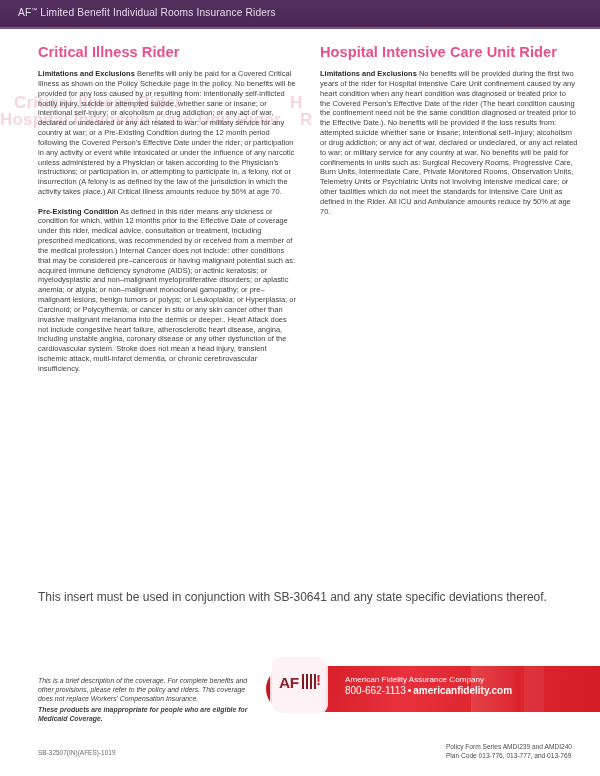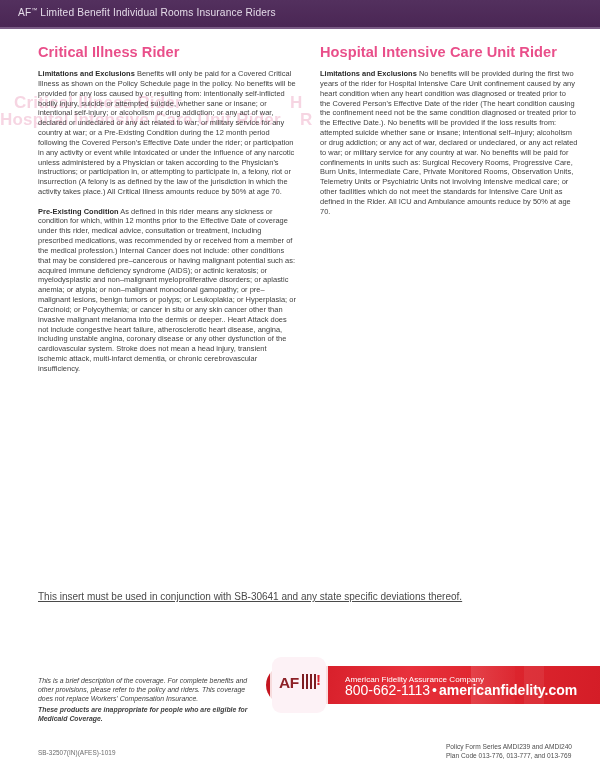--- a/index.html
+++ b/index.html
@@ -100,24 +100,23 @@
     color: #2b2b2b;
     text-align: center;
   }
 
   
   .insert-note {
     position: absolute;
     left: 38px;
     top: 592px;
     width: 520px;
-    font-size: 10px;
+    font-size: 12px;
     line-height: 10px;
     color: #4a4a4a;
-    text-decoration: underline;
   }
 
   
   .footer-disclaimer {
     position: absolute;
     left: 38px;
     top: 676px;
     width: 218px;
     font-size: 6.9px;
     line-height: 9.2px;
@@ -129,21 +128,21 @@
     font-style: italic;
     display: block;
     margin-top: 1px;
   }
 
   .company-banner {
     position: absolute;
     left: 266px;
     top: 666px;
     width: 334px;
-    height: 38px;
+    height: 46px;
     border-radius: 23px 0 0 23px;
     background: linear-gradient(100deg, #c2141e 0%, #d8202b 18%, #e8313c 42%, #e02730 62%, #d41d27 100%);
     overflow: hidden;
   }
   .company-banner .sheen {
     position: absolute;
     top: 0; left: 205px;
     width: 44px; height: 46px;
     background: linear-gradient(90deg, rgba(255,255,255,0.12), rgba(255,255,255,0.02));
   }
@@ -155,21 +154,21 @@
   }
   .company-lines {
     position: absolute;
     left: 79px;
     top: 8px;
     color: #ffffff;
     font-size: 8.1px;
     line-height: 11.1px;
     white-space: nowrap;
   }
-  .company-lines .row-contact { font-size: 14px; }
+  .company-lines .row-contact { font-size: 10px; }
   .company-lines .web { font-weight: bold; }
   .company-lines .dot-sep { padding: 0 2px; }
 
   
   .af-logo {
     position: absolute;
     left: 272px;
     top: 657px;
     width: 54px;
     height: 56px;

